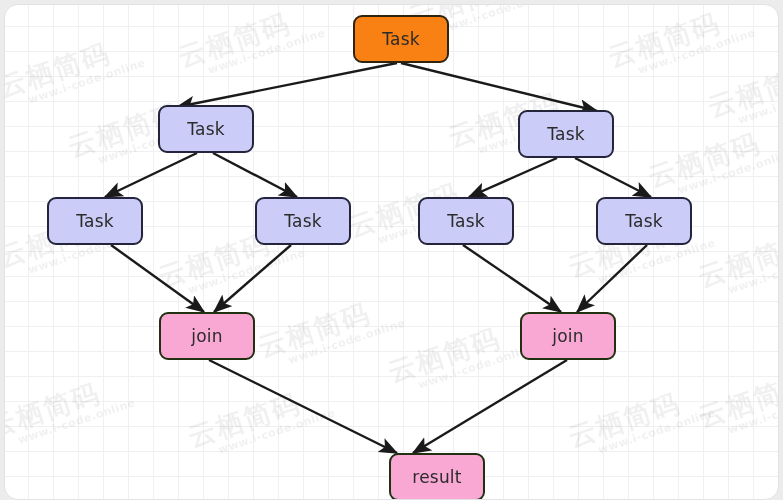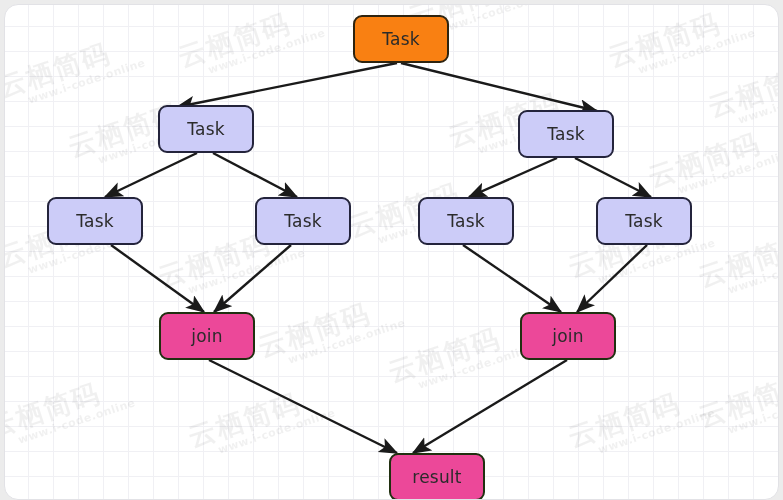--- a/index.html
+++ b/index.html
@@ -82,21 +82,21 @@
   }
   .node.task-root{
     background:#f98012;
     border-color:#2e2410;
   }
   .node.task{
     background:#ccccf8;
     border-color:#24243c;
   }
   .node.join,.node.result{
-    background:#ec4899;
+    background:#f9a8d4;
     border-color:#203010;
   }
 </style>
 </head>
 <body>
 
 <div id="stage">
   <div id="canvas">
     <div id="grid"></div>
     <div id="wm">

